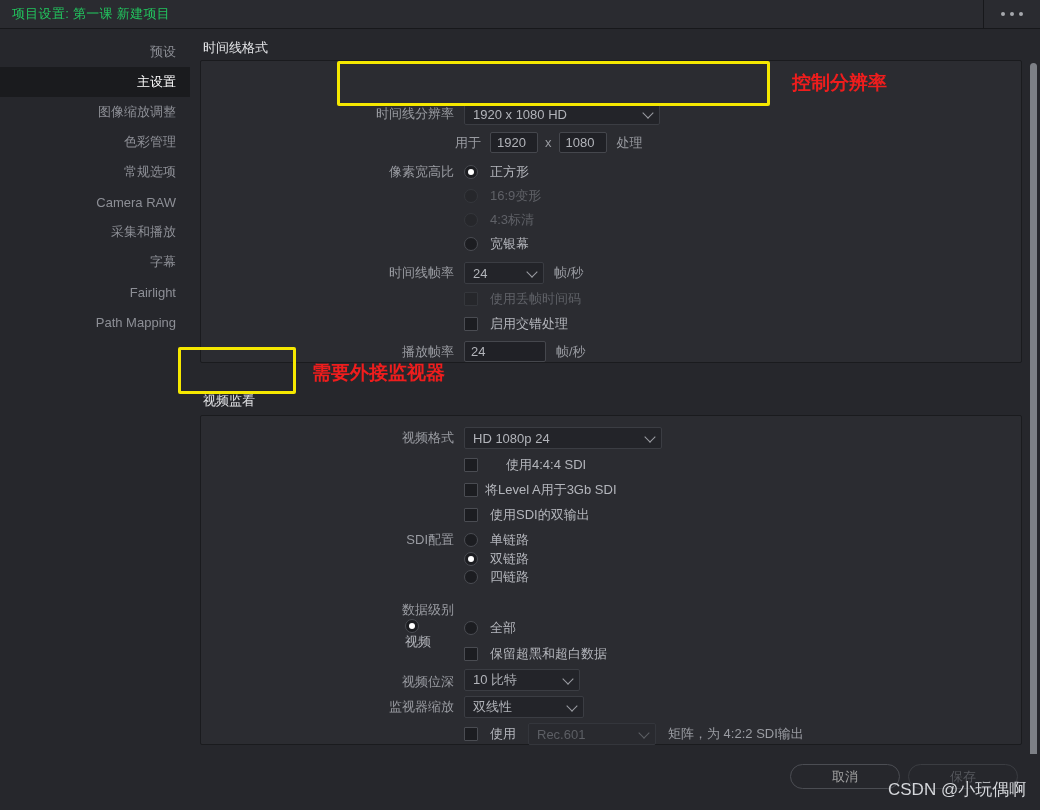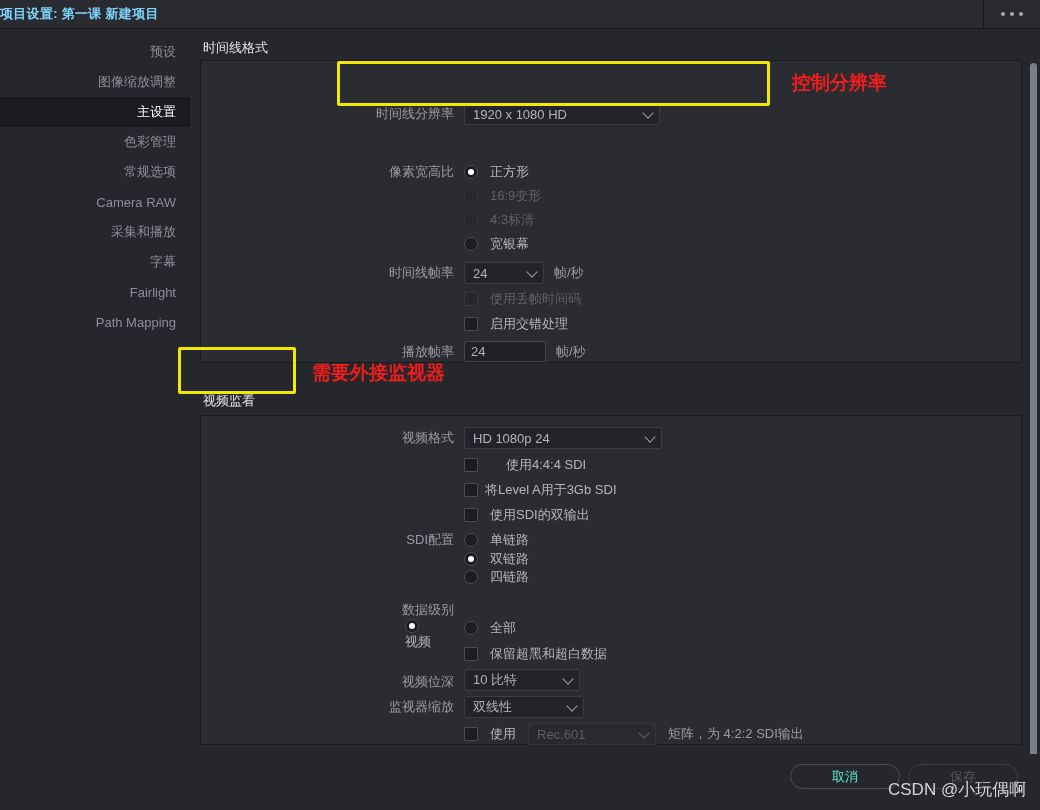--- a/index.html
+++ b/index.html
@@ -20,26 +20,25 @@
 
   
   .titlebar {
     position: absolute; left: 0; top: 0;
     width: 1040px; height: 29px;
     background: #2a2b30;
     border-bottom: 1px solid #17181b;
     display: flex; align-items: center;
   }
   .titlebar-text {
-    margin-left: 0;
-    color: #7dd3fc;
+    margin-left: 12px;
+    color: #22c55e;
     font-size: 13px;
     letter-spacing: .3px;
     white-space: nowrap;
-    font-weight: bold;
   }
   .titlebar-right {
     position: absolute; right: 0; top: 0;
     width: 57px; height: 28px;
     border-left: 1px solid #17181b;
     display: flex; align-items: center; justify-content: center;
     gap: 5px;
   }
   .dot {
     width: 4px; height: 4px; border-radius: 50%;
@@ -204,21 +203,21 @@
     left: 190px; bottom: 0;
     width: 850px; height: 56px;
     background: #26272c;
   }
   .btn {
     position: absolute;
     height: 25px;
     border: 1px solid #4b4d53;
     border-radius: 13px;
     display: flex; align-items: center; justify-content: center;
-    color: #5eead4;
+    color: #a3a3a3;
     font-size: 13px;
     background: transparent;
     cursor: pointer;
   }
   .btn.disabled { color: #55575d; border-color: #3b3d42; cursor: default; }
 
   .watermark {
     position: absolute;
     left: 888px; top: 778px;
     color: #d4d6da;
@@ -238,25 +237,25 @@
       <span class="dot"></span>
       <span class="dot"></span>
       <span class="dot"></span>
     </div>
   </div>
 
   <div class="sidebar">
     <div class="side-item">
         <span>预设</span>
       </div>
-    <div class="side-item">
-        <span>图像缩放调整</span>
-      </div>
     <div class="side-item active">
         <span>主设置</span>
+      </div>
+    <div class="side-item">
+        <span>图像缩放调整</span>
       </div>
     <div class="side-item">
         <span>色彩管理</span>
       </div>
     <div class="side-item">
         <span>常规选项</span>
       </div>
     <div class="side-item">
         <span>Camera RAW</span>
       </div>
@@ -281,20 +280,31 @@
     <div class="panel" style="left:10px; top:31px; width:822px; height:303px;"></div>
 
     <div class="row" style="left:170px; top:74px;">
       <div class="lbl" style="width:94px; margin-right:10px;">时间线分辨率</div>
       <div class="select" style="width:196px;">
         <span>1920 x 1080 HD</span>
         <i class="chev"></i>
       </div>
     </div>
 
+    <div class="row" style="left:265px; top:103px;">
+      <span class="txt">用于</span>
+      <div class="input" style="width:48px; margin-left:9px;">
+        <span>1920</span>
+      </div>
+      <span class="txt" style="margin:0 7px;">x</span>
+      <div class="input" style="width:48px;">
+        <span>1080</span>
+      </div>
+      <span class="txt" style="margin-left:10px;">处理</span>
+    </div>
 
     <div class="row" style="left:170px; top:134px;">
       <div class="lbl" style="width:94px; margin-right:10px;">像素宽高比</div>
       <span class="radio on"></span>
       <span class="txt bright" style="margin-left:12px;">正方形</span>
     </div>
     <div class="row" style="left:274px; top:158px;">
       <span class="radio dim"></span>
       <span class="txt dim" style="margin-left:12px;">16:9变形</span>
     </div>

